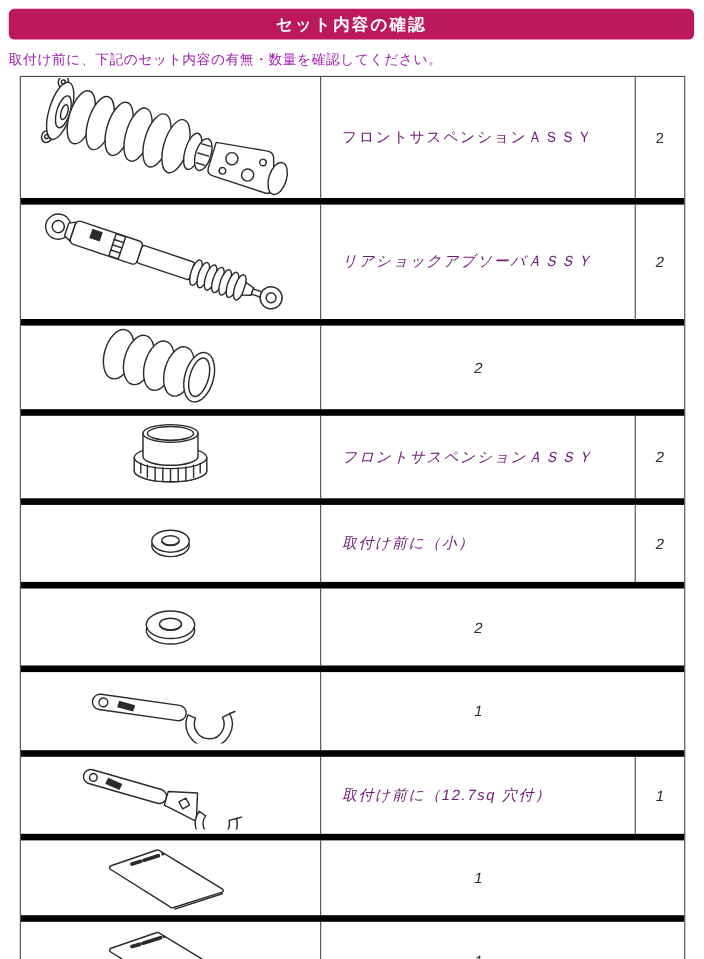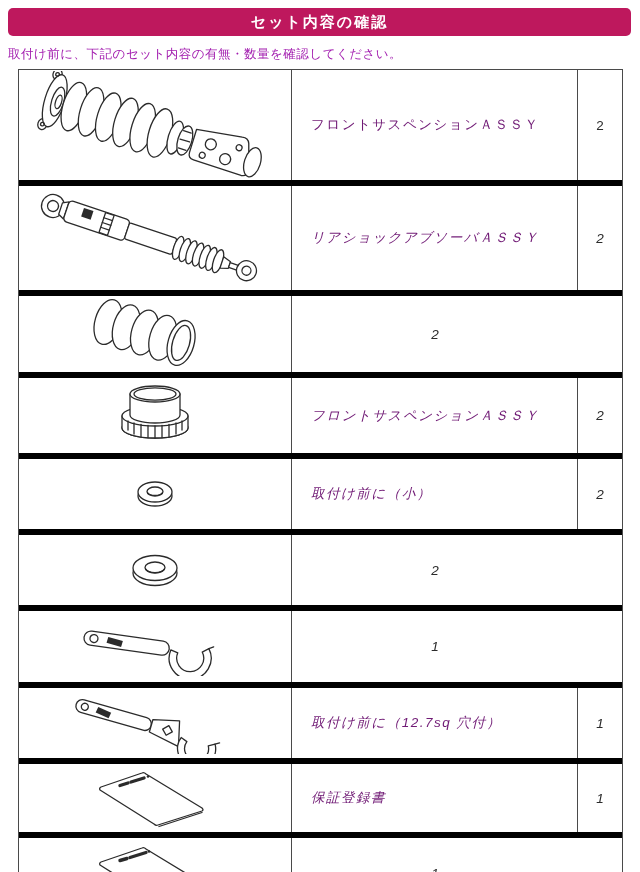--- a/index.html
+++ b/index.html
@@ -241,23 +241,20 @@
   <div class="row rh9">
     <div class="img-cell">
       <svg width="130" height="60" viewBox="0 0 130 60">
         <path class="w" d="M10,22 Q9,20 11,19 L52,5 Q54,4 56,6 L112,40 Q114,42 112,43 L68,57 Q66,58 64,56 Z"></path>
         <path class="ln" d="M112,44.5 L69,58.5"></path>
         <path class="thick" d="M30,17.5 l8,-2.5"></path>
         <path class="thick" d="M41,14 l13,-4"></path>
         <circle class="dk" cx="58" cy="8.5" r="1.3"></circle>
       </svg>
     </div>
-    <div class="name-cell">
-        <span>保証登録書</span>
-      </div>
     <div class="qty-cell">
         <span>1</span>
       </div>
   </div>
 
   <div class="row rh10">
     <div class="img-cell">
       <svg width="130" height="60" viewBox="0 0 130 60">
         <path class="w" d="M10,22 Q9,20 11,19 L52,5 Q54,4 56,6 L112,40 Q114,42 112,43 L68,57 Q66,58 64,56 Z"></path>
         <path class="ln" d="M112,44.5 L69,58.5"></path>

